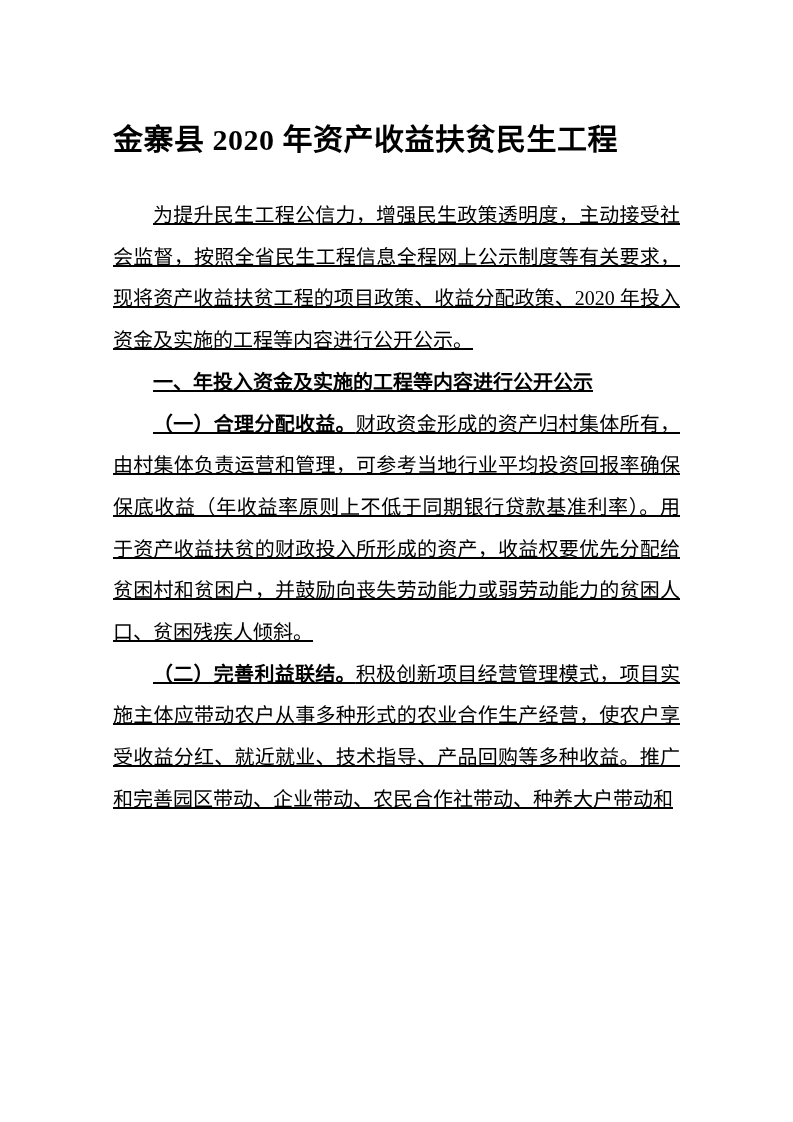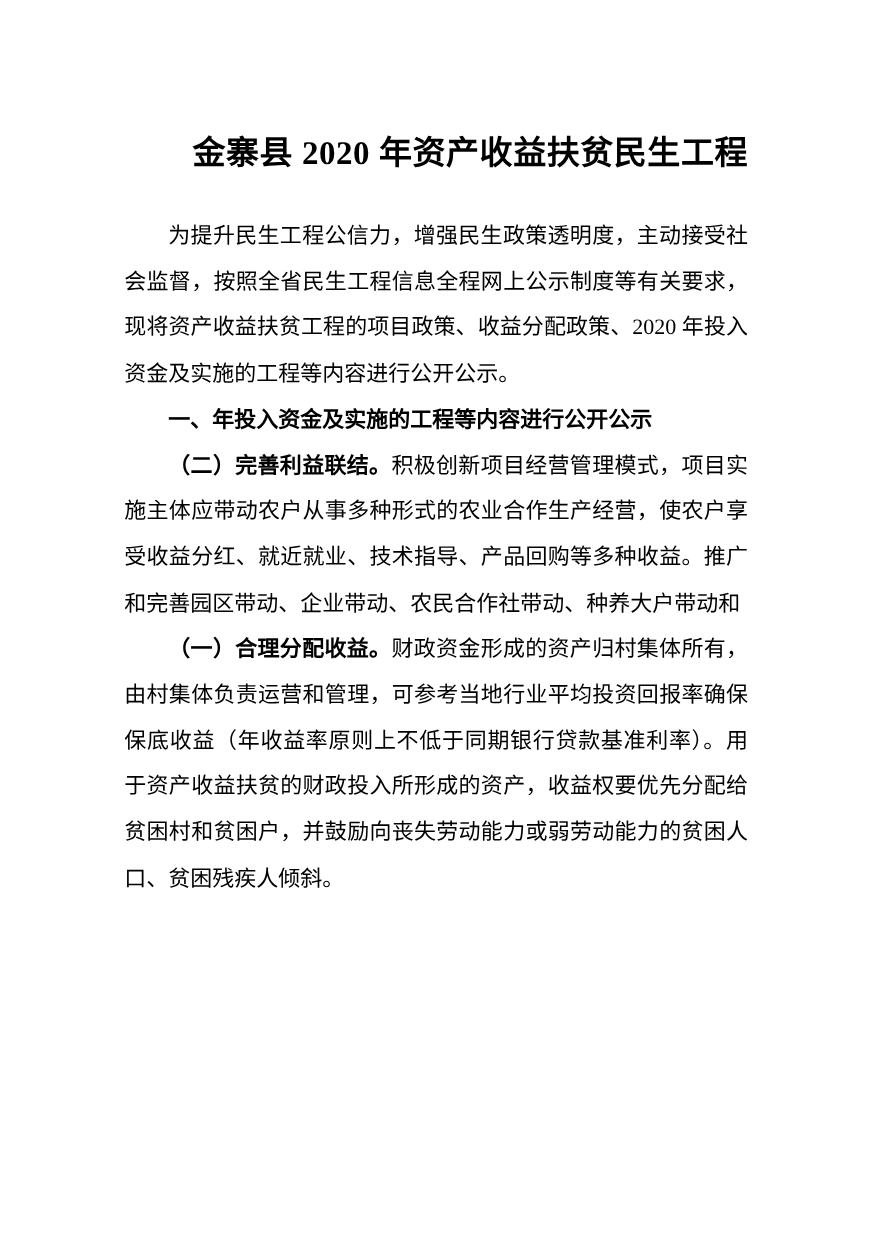--- a/index.html
+++ b/index.html
@@ -20,32 +20,33 @@
     position: absolute;
     left: 113px;
     top: 0;
     width: 567px;
   }
   .doc-title {
     margin: 118px 0 0 0;
     font-size: 30px;
     font-weight: 700;
     line-height: 44px;
-    text-align: right;
+    text-align: left;
     letter-spacing: 0.5px;
   }
   .doc-title .title-line {
     display: block;
   }
   .doc-body {
     margin-top: 33px;
     font-size: 20px;
     line-height: 41.7px;
     text-align: justify;
     text-justify: inter-ideograph;
+    text-decoration: underline;
   }
   .doc-body p {
     margin: 0;
     padding: 0;
     text-indent: 2em;
   }
   .heading {
     font-weight: 700;
   }
   .lead {
@@ -62,19 +63,19 @@
       <span class="title-line">金寨县 2020 年资产收益扶贫民生工程</span>
     </h1>
 
     <div class="doc-body">
 
       <p>为提升民生工程公信力，增强民生政策透明度，主动接受社会监督，按照全省民生工程信息全程网上公示制度等有关要求，现将资产收益扶贫工程的项目政策、收益分配政策、2020 年投入资金及实施的工程等内容进行公开公示。</p>
 
       <p class="heading">一、年投入资金及实施的工程等内容进行公开公示</p>
 
 
+      <p><span class="lead">（一）合理分配收益。</span><span>财政资金形成的资产归村集体所有，由村集体负责运营和管理，可参考当地行业平均投资回报率确保保底收益（年收益率原则上不低于同期银行贷款基准利率）。用于资产收益扶贫的财政投入所形成的资产，收益权要优先分配给贫困村和贫困户，并鼓励向丧失劳动能力或弱劳动能力的贫困人口、贫困残疾人倾斜。</span></p>
+
       <p><span class="lead">（二）完善利益联结。</span><span>积极创新项目经营管理模式，项目实施主体应带动农户从事多种形式的农业合作生产经营，使农户享受收益分红、就近就业、技术指导、产品回购等多种收益。推广和完善园区带动、企业带动、农民合作社带动、种养大户带动和</span></p>
-
-      <p><span class="lead">（一）合理分配收益。</span><span>财政资金形成的资产归村集体所有，由村集体负责运营和管理，可参考当地行业平均投资回报率确保保底收益（年收益率原则上不低于同期银行贷款基准利率）。用于资产收益扶贫的财政投入所形成的资产，收益权要优先分配给贫困村和贫困户，并鼓励向丧失劳动能力或弱劳动能力的贫困人口、贫困残疾人倾斜。</span></p>
 
     </div>
   </div>
 </div>
 
 </body></html>

